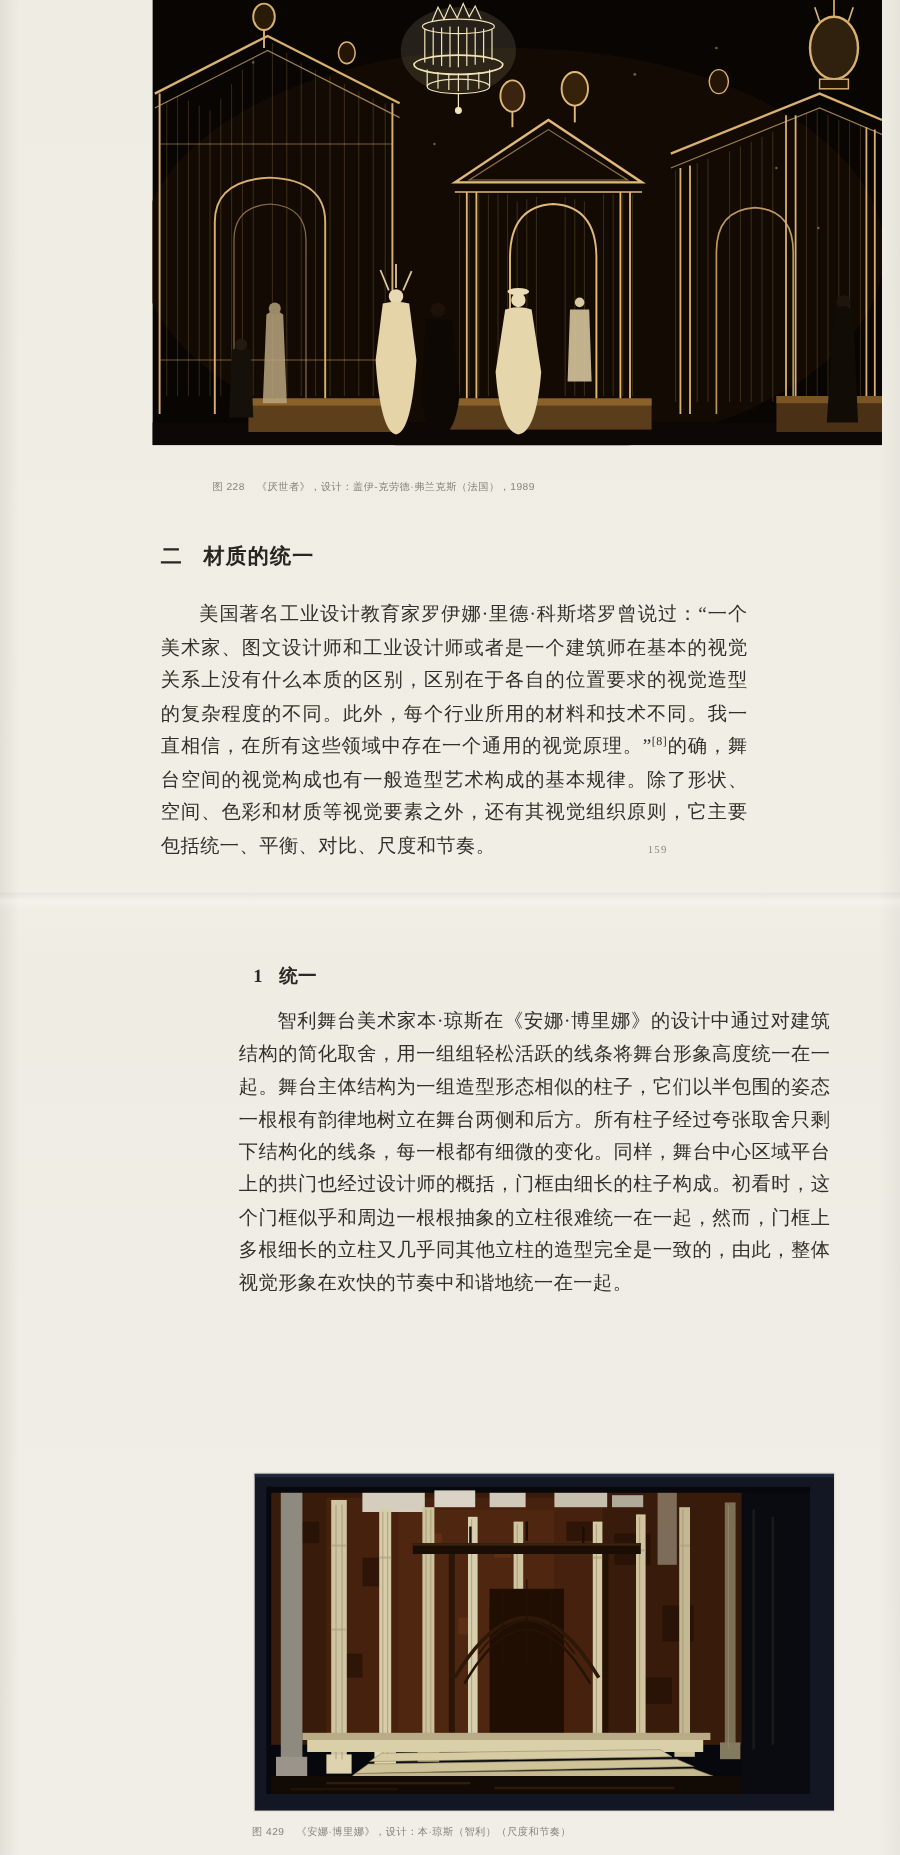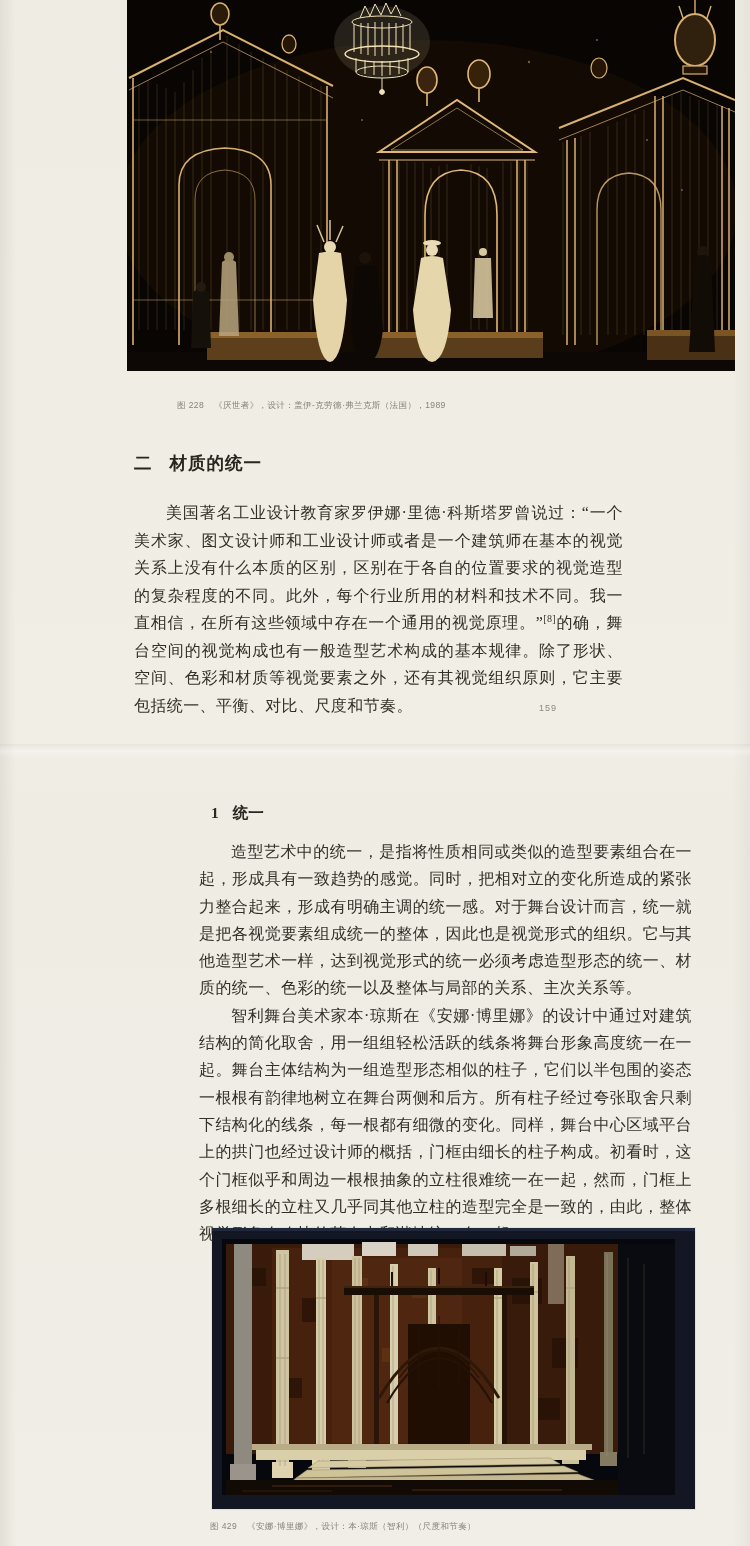--- a/index.html
+++ b/index.html
@@ -49,21 +49,21 @@
     position:absolute;
     font-size:16px;line-height:27.5px;color:#333029;
     text-align:justify;letter-spacing:.4px;
   }
   .body-text p{margin:0;text-indent:2em;}
   .bt-1{left:134px;top:499px;width:489px;}
   .bt-2{left:199px;top:838px;width:493px;line-height:27.3px;}
   .body-text sup{font-size:10px;vertical-align:super;line-height:0;}
   .page-number{
     position:absolute;left:528px;top:703px;width:40px;text-align:center;
-    font-family:Liberation Sans, sans-serif;
+    font-family:Liberation Serif, serif;
     font-size:9px;color:#8b8a80;letter-spacing:1px;
   }
 </style>
 </head>
 <body>
 
 <div class="paper"></div>
 <div class="page-split"></div>
 
 <svg class="photo photo-228" viewBox="0 0 608 371" preserveAspectRatio="none">
@@ -172,21 +172,20 @@
 </div>
 
 <div class="page-number">159</div>
 
 <div class="sub-heading">
   <span class="sec-num">1</span>
   <span>统一</span>
 </div>
 
 <div class="body-text bt-2">
-  <p>造型艺术中的统一，是指将性质相同或类似的造型要素组合在一起，形成具有一致趋势的感觉。同时，把相对立的变化所造成的紧张力整合起来，形成有明确主调的统一感。对于舞台设计而言，统一就是把各视觉要素组成统一的整体，因此也是视觉形式的组织。它与其他造型艺术一样，达到视觉形式的统一必须考虑造型形态的统一、材质的统一、色彩的统一以及整体与局部的关系、主次关系等。</p>
   <p>智利舞台美术家本·琼斯在《安娜·博里娜》的设计中通过对建筑结构的简化取舍，用一组组轻松活跃的线条将舞台形象高度统一在一起。舞台主体结构为一组造型形态相似的柱子，它们以半包围的姿态一根根有韵律地树立在舞台两侧和后方。所有柱子经过夸张取舍只剩下结构化的线条，每一根都有细微的变化。同样，舞台中心区域平台上的拱门也经过设计师的概括，门框由细长的柱子构成。初看时，这个门框似乎和周边一根根抽象的立柱很难统一在一起，然而，门框上多根细长的立柱又几乎同其他立柱的造型完全是一致的，由此，整体视觉形象在欢快的节奏中和谐地统一在一起。</p>
 </div>
 
 <svg class="photo photo-229" viewBox="0 0 483 281" preserveAspectRatio="none">
   <rect width="483" height="281" fill="#131724"></rect>
   <rect width="483" height="3" fill="#283048" opacity=".7"></rect>
   <rect x="10" y="11" width="453" height="256" fill="#07080d"></rect>
 
   <g>
     <rect x="14" y="16" width="396" height="210" fill="#381b0a"></rect>

